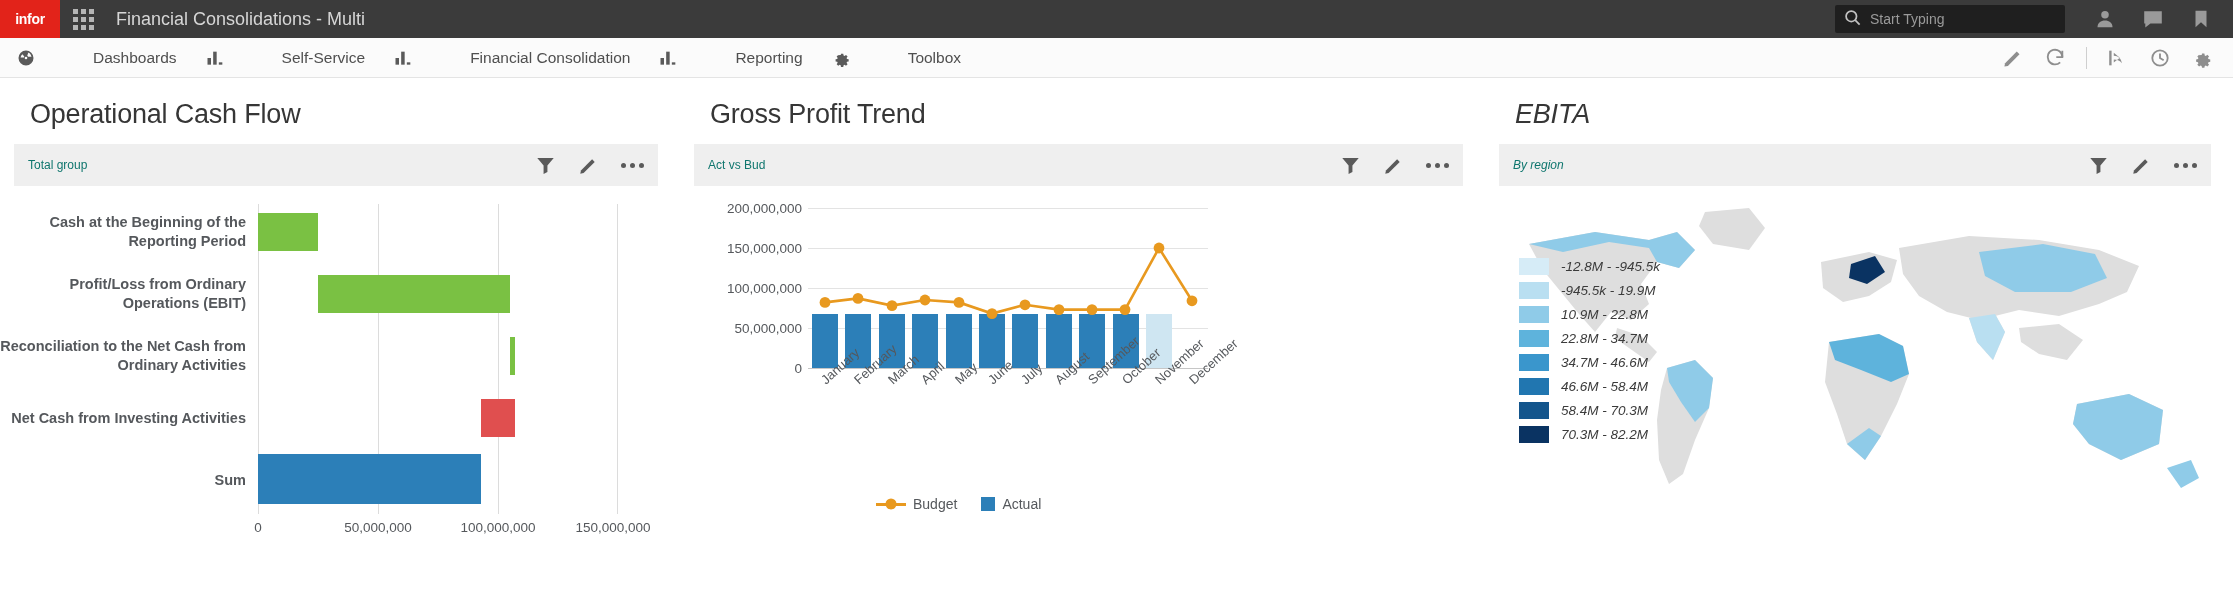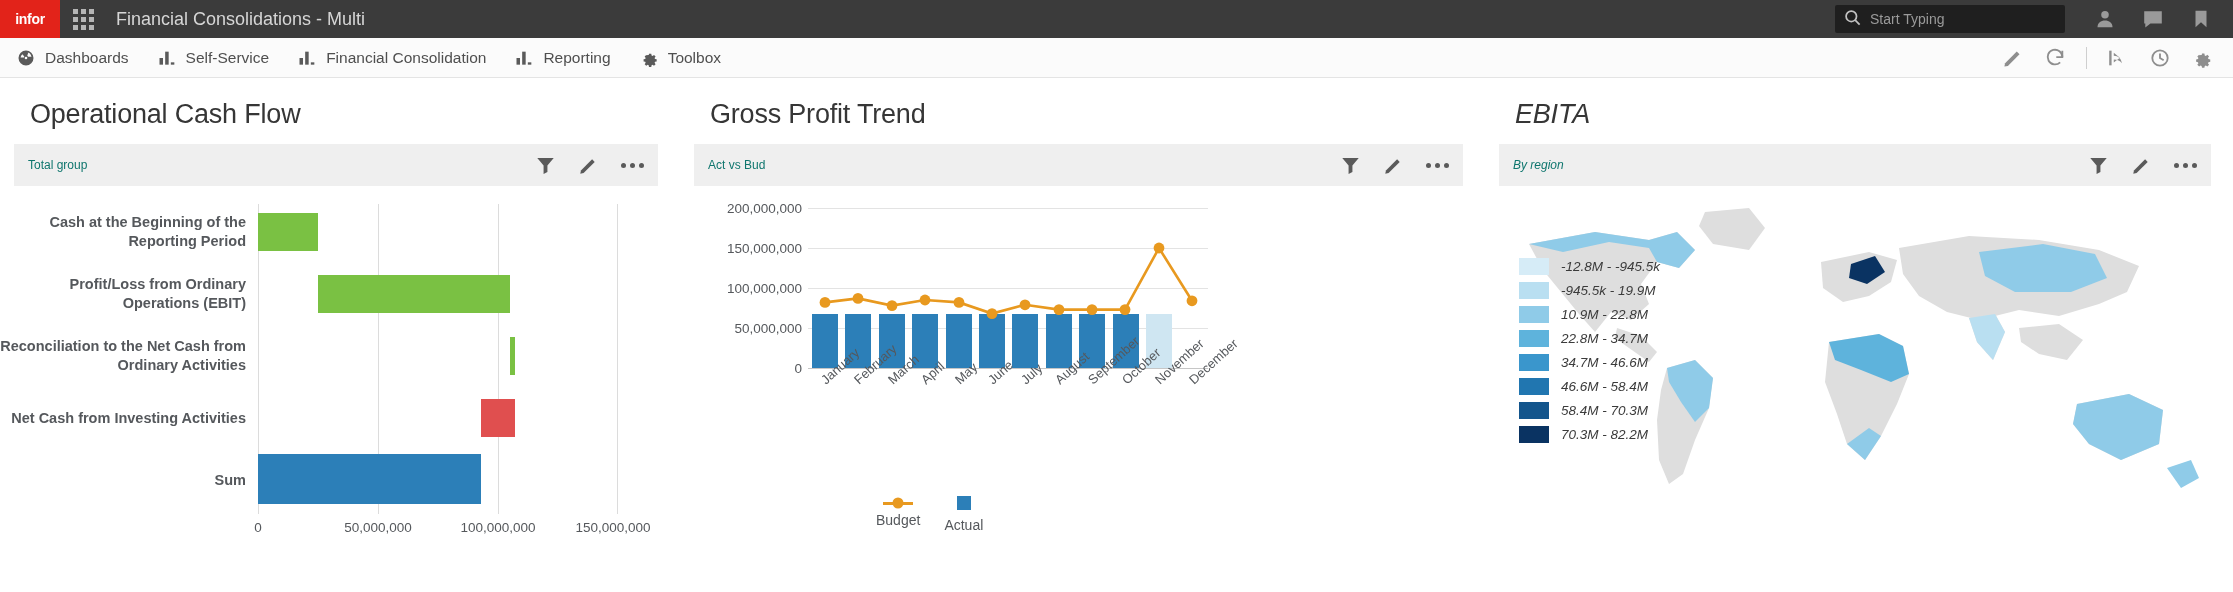--- a/index.html
+++ b/index.html
@@ -48,21 +48,21 @@
   }
 
   
   .navbar {
     position: absolute; left: 0; top: 38px; width: 2233px; height: 40px;
     background: #fbfbfb; border-bottom: 1px solid #e4e4e4;
     display: flex; align-items: center;
   }
   .nav-item {
     display: flex; align-items: center; height: 40px; padding: 0 14px;
-    color: #4f4f4f; font-size: 15.5px; cursor: pointer; white-space: nowrap;
+    color: #4f4f4f; font-size: 15.5px; cursor: pointer; white-space: nowrap; gap: 48px;
   }
   .nav-item:first-child { padding-left: 16px; }
   .nav-item .ni-icon { margin-right: 9px; display: flex; align-items: center; }
   .nav-right { margin-left: auto; display: flex; align-items: center; padding-right: 10px; }
   .nav-right .nr-icon {
     width: 42px; height: 40px; display: flex; align-items: center; justify-content: center;
     cursor: pointer;
   }
   .nav-sep { width: 1px; height: 22px; background: #cfcfcf; margin: 0 10px; }
 
@@ -131,21 +131,21 @@
   .cc-bar { position: absolute; bottom: 0; background: #2c7fb8; }
   .cc-bar.light { background: #cfe6f2; }
   .cc-xlabel {
     position: absolute; font-size: 13px; color: #55585c;
     transform-origin: left top; transform: rotate(-42deg);
     white-space: nowrap;
   }
   .cc-legend {
     position: absolute; display: flex; align-items: center; gap: 10px;
   }
-  .cc-legend .lg { display: flex; align-items: center; gap: 7px; font-size: 14px; color: #55585c; flex-direction: column; }
+  .cc-legend .lg { display: flex; align-items: center; gap: 7px; font-size: 14px; color: #55585c; }
   .lg-line { width: 30px; height: 3px; background: #e8991f; position: relative; }
   .lg-line::after {
     content: ''; position: absolute; left: 50%; top: 50%;
     transform: translate(-50%, -50%);
     width: 11px; height: 11px; border-radius: 50%; background: #e8991f;
   }
   .lg-sq { width: 14px; height: 14px; background: #2c7fb8; }
 
   
   .map-wrap { position: absolute; left: 14px; top: 6px; width: 730px; height: 395px; overflow: hidden; }

